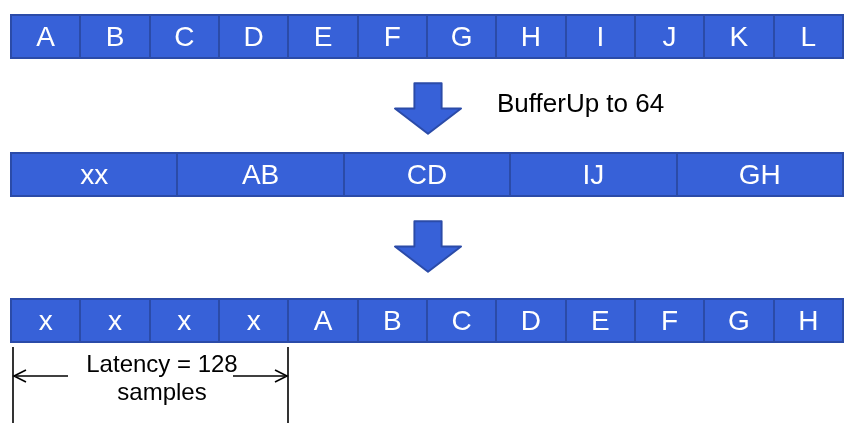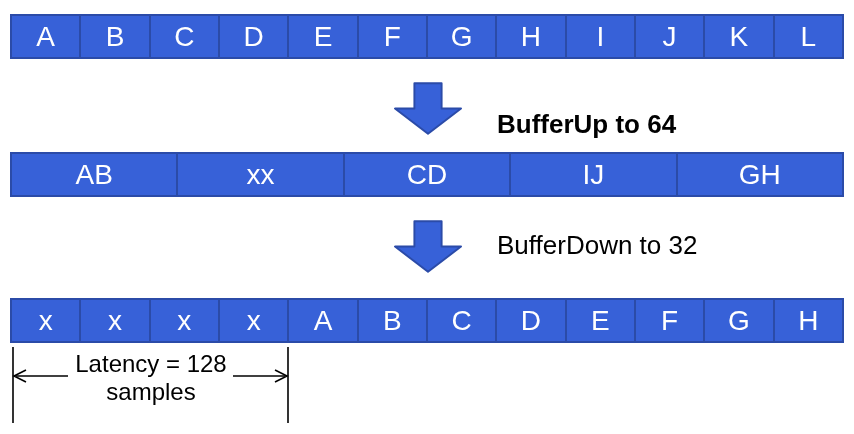--- a/index.html
+++ b/index.html
@@ -47,32 +47,32 @@
   }
   .arrow-1 { top: 82px; }
   .arrow-2 { top: 220px; }
   .step-label {
     position: absolute;
     left: 497px;
     color: var(--label-text);
     font-size: 26px;
     white-space: nowrap;
   }
-  .label-1 { top: 109px; font-weight: bold; }
+  .label-1 { top: 88px; }
   .label-2 { top: 230px; }
   .latency-bracket {
     position: absolute;
     left: 0;
     top: 346px;
     width: 310px;
     height: 84px;
   }
   .latency-text {
     position: absolute;
-    left: 56px;
+    left: 67px;
     top: 350px;
     width: 190px;
     text-align: center;
     color: var(--label-text);
     font-size: 24px;
     line-height: 28px;
   }
 </style>
 </head>
 <body>
@@ -93,31 +93,30 @@
       <div class="cell">K</div>
       <div class="cell">L</div>
     </div>
 
   <svg class="step-arrow arrow-1" viewBox="0 0 70 55">
     <polygon points="21,1 49,1 49,27 69,27 35,53 1,27 21,27" style="fill:var(--cell-fill); stroke:var(--cell-border); stroke-width:2;" stroke-linejoin="round"></polygon>
   </svg>
   <div class="step-label label-1">BufferUp to 64</div>
 
   <div class="buffer-row row-2">
+      <div class="cell">xx</div>
       <div class="cell">AB</div>
-      <div class="cell">xx</div>
       <div class="cell">CD</div>
       <div class="cell">IJ</div>
       <div class="cell">GH</div>
     </div>
 
   <svg class="step-arrow arrow-2" viewBox="0 0 70 55">
     <polygon points="21,1 49,1 49,27 69,27 35,53 1,27 21,27" style="fill:var(--cell-fill); stroke:var(--cell-border); stroke-width:2;" stroke-linejoin="round"></polygon>
   </svg>
-  <div class="step-label label-2">BufferDown to 32</div>
 
   <div class="buffer-row row-3">
       <div class="cell">x</div>
       <div class="cell">x</div>
       <div class="cell">x</div>
       <div class="cell">x</div>
       <div class="cell">A</div>
       <div class="cell">B</div>
       <div class="cell">C</div>
       <div class="cell">D</div>

